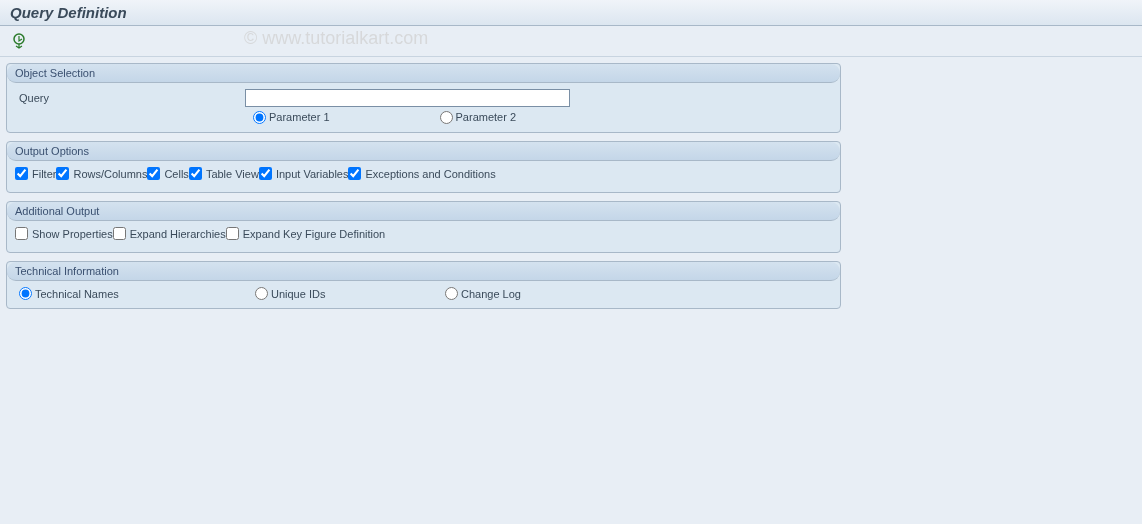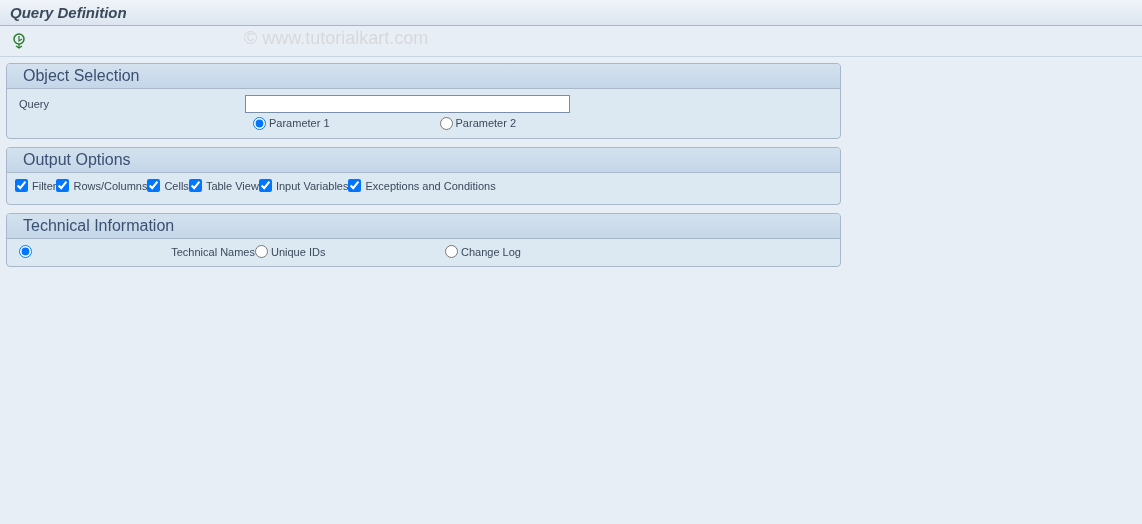--- a/index.html
+++ b/index.html
@@ -56,23 +56,24 @@
     .groupbox {
       border: 1px solid #a8b8c8;
       border-radius: 4px;
       margin-bottom: 8px;
       background: #dce8f2;
       overflow: hidden;
     }
     .groupbox-header {
       background: linear-gradient(to bottom, #d4e2ef 0%, #c4d6e8 100%);
       border-bottom: 1px solid #a8b8c8;
-      padding: 3px 16px;
+      padding: 3px 8px;
       color: #3a5070;
-      font-size: 16px;
+      font-size: 11px;
+      border-radius: 9px;
     }
     .groupbox-body {
       padding: 6px 8px 8px 8px;
     }
     .row {
       display: flex;
       align-items: center;
       margin-bottom: 4px;
     }
     .field-label {
@@ -125,21 +126,21 @@
     .tech-radio-row {
       display: flex;
       align-items: center;
     }
     .tech-radio-item {
       display: flex;
       align-items: center;
       color: #3a4a5a;
       cursor: pointer;
     }
-    .tech-radio-item:nth-child(1) { width: 240px; padding-left: 4px; justify-content: space-between; }
+    .tech-radio-item:nth-child(1) { width: 240px; padding-left: 4px; }
     .tech-radio-item:nth-child(2) { width: 190px; }
     .tech-radio-item:nth-child(3) { }
     .tech-radio-item input[type="radio"] {
       margin-right: 3px;
       cursor: pointer;
     }
     .groupbox.object-selection { width: 835px; }
     .groupbox.output-options { width: 835px; }
     .groupbox.additional-output { width: 835px; }
     .groupbox.technical-info { width: 835px; }
@@ -207,20 +208,39 @@
             <span>Input Variables</span>
           </label>
           <label class="checkbox-item">
             <input type="checkbox" checked="" style="">
             <span>Exceptions and Conditions</span>
           </label>
         </div>
     </div>
   </div>
 
+  <div class="groupbox additional-output">
+    <div class="groupbox-header">Additional Output</div>
+    <div class="groupbox-body">
+      <div class="checkbox-list" id="additional-output-list">
+          <label class="checkbox-item">
+            <input type="checkbox" style="">
+            <span>Show Properties</span>
+          </label>
+          <label class="checkbox-item">
+            <input type="checkbox" style="">
+            <span>Expand Hierarchies</span>
+          </label>
+          <label class="checkbox-item">
+            <input type="checkbox" style="">
+            <span>Expand Key Figure Definition</span>
+          </label>
+        </div>
+    </div>
+  </div>
 
   <div class="groupbox technical-info">
     <div class="groupbox-header">Technical Information</div>
     <div class="groupbox-body">
       <div class="tech-radio-row" id="technical-info-list">
           <label class="tech-radio-item">
             <input type="radio" name="tech" checked="" style="">
             <span>Technical Names</span>
           </label>
           <label class="tech-radio-item">

